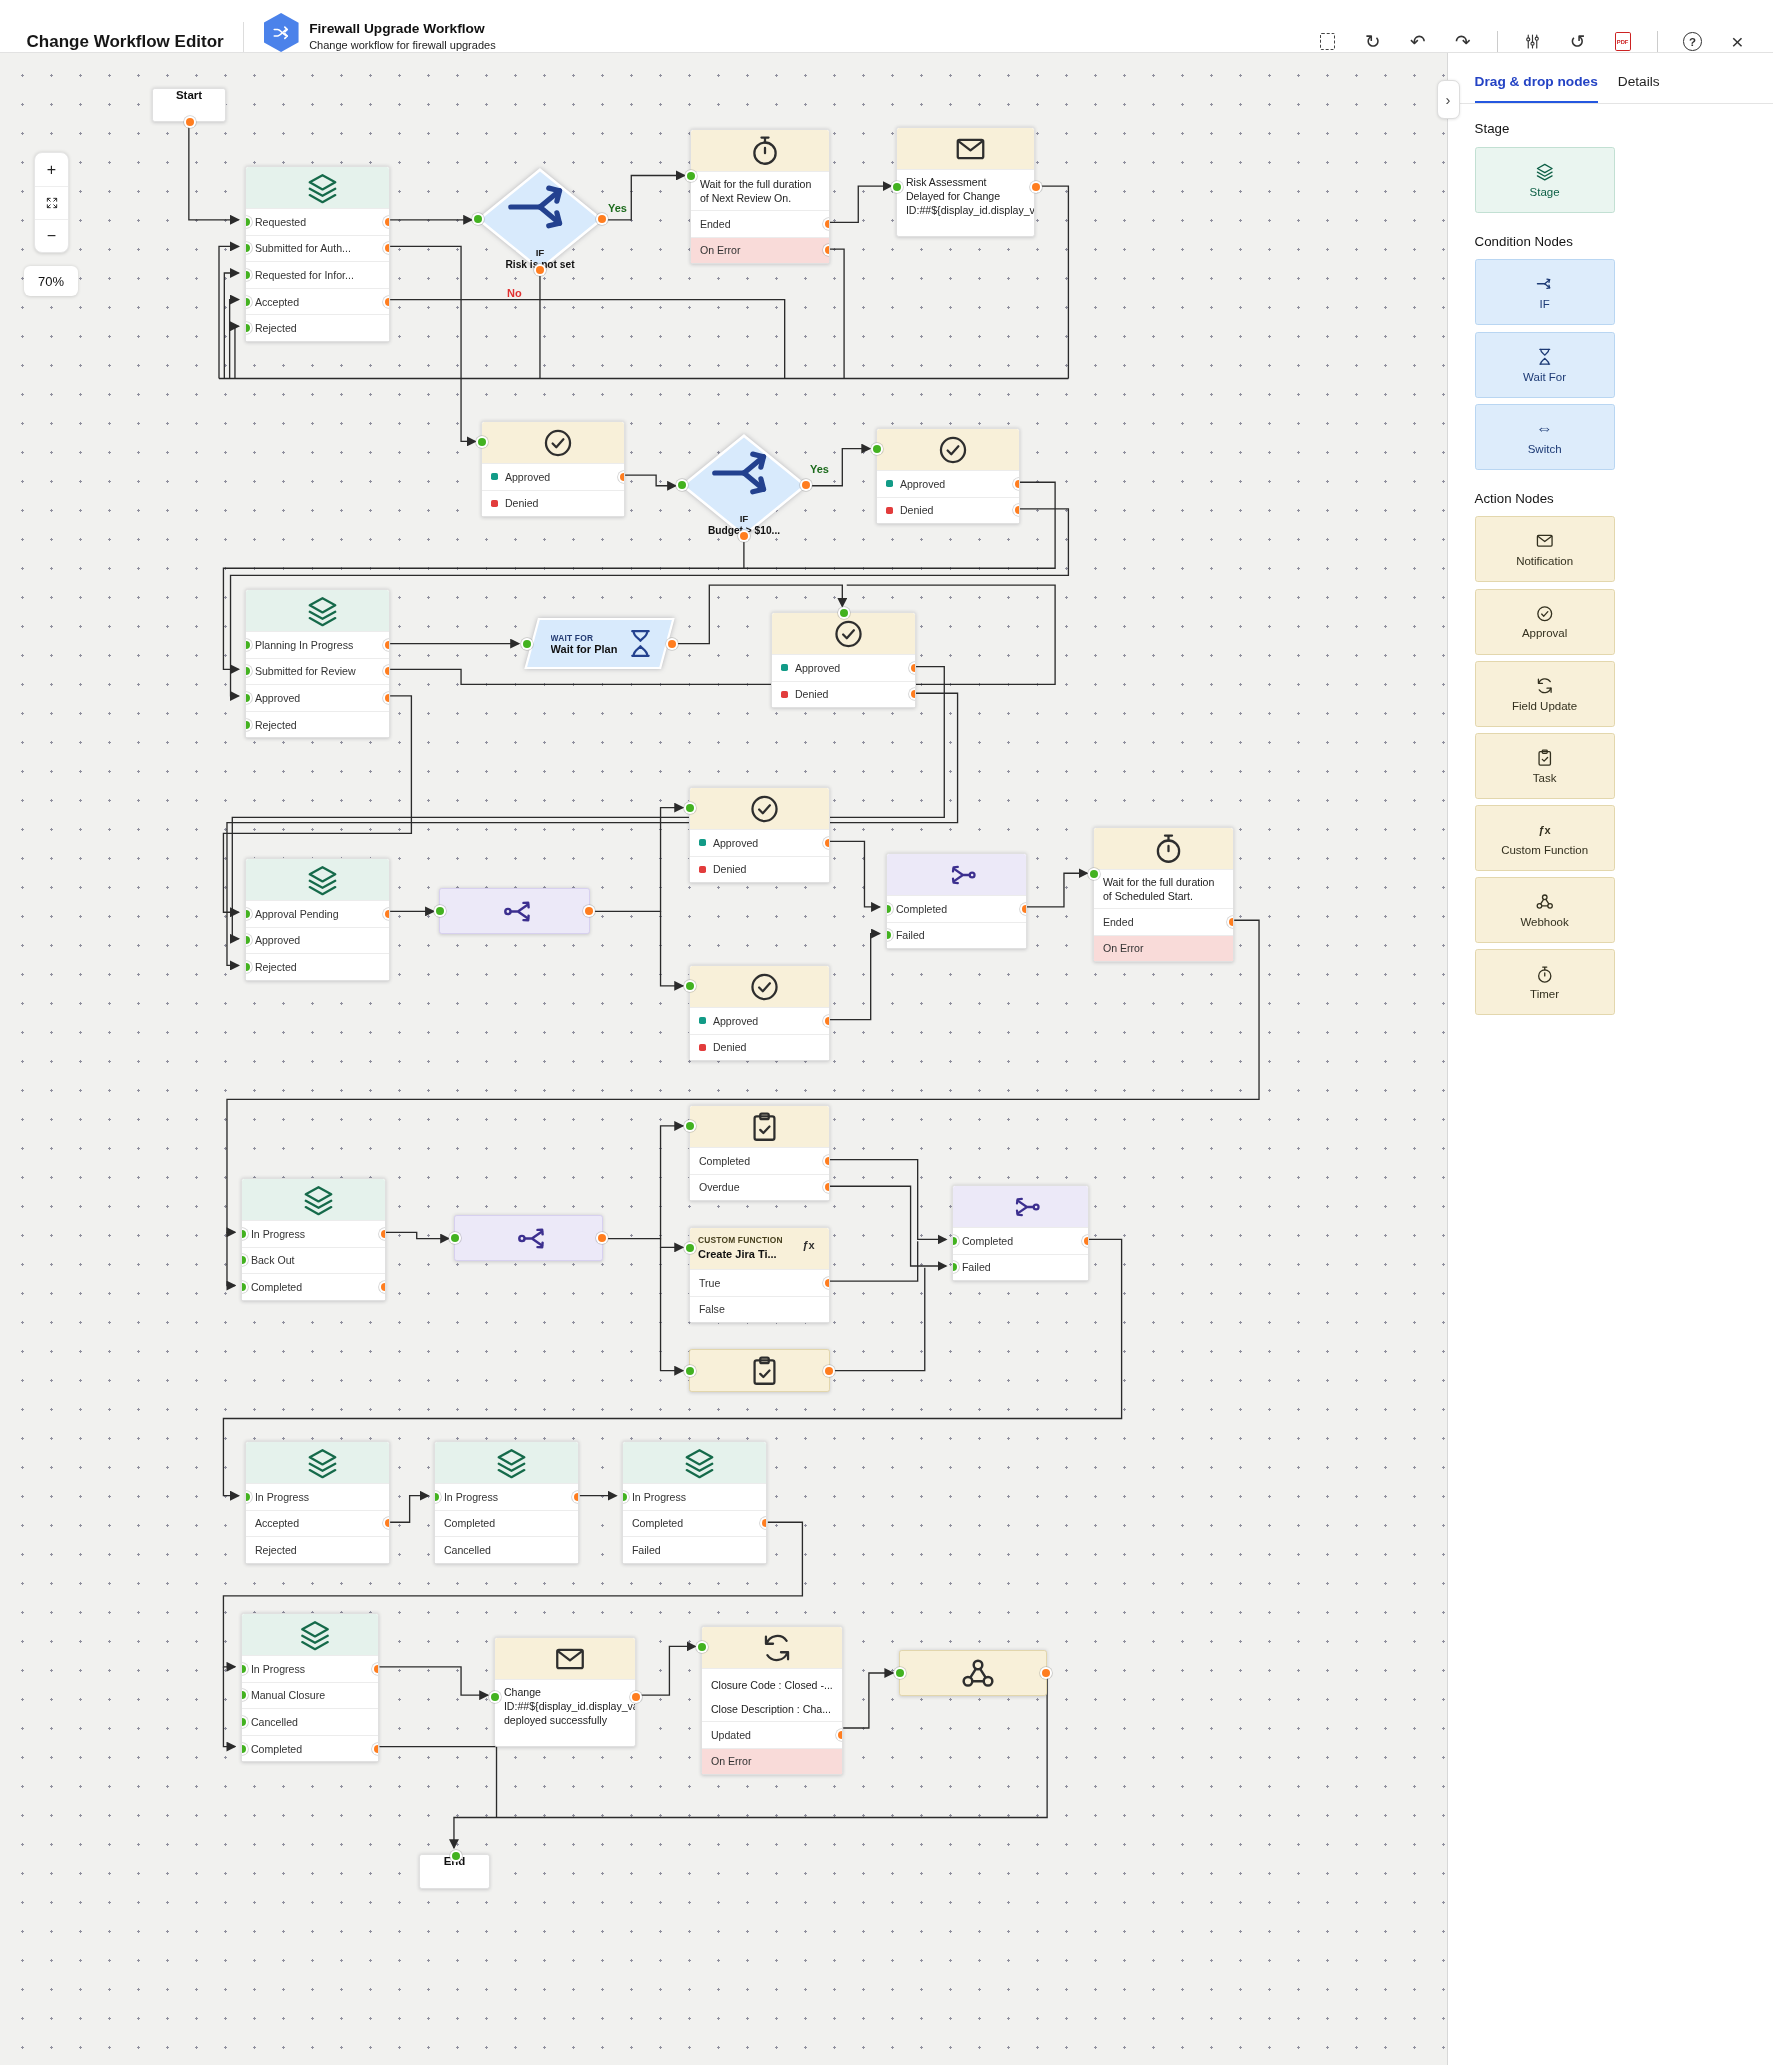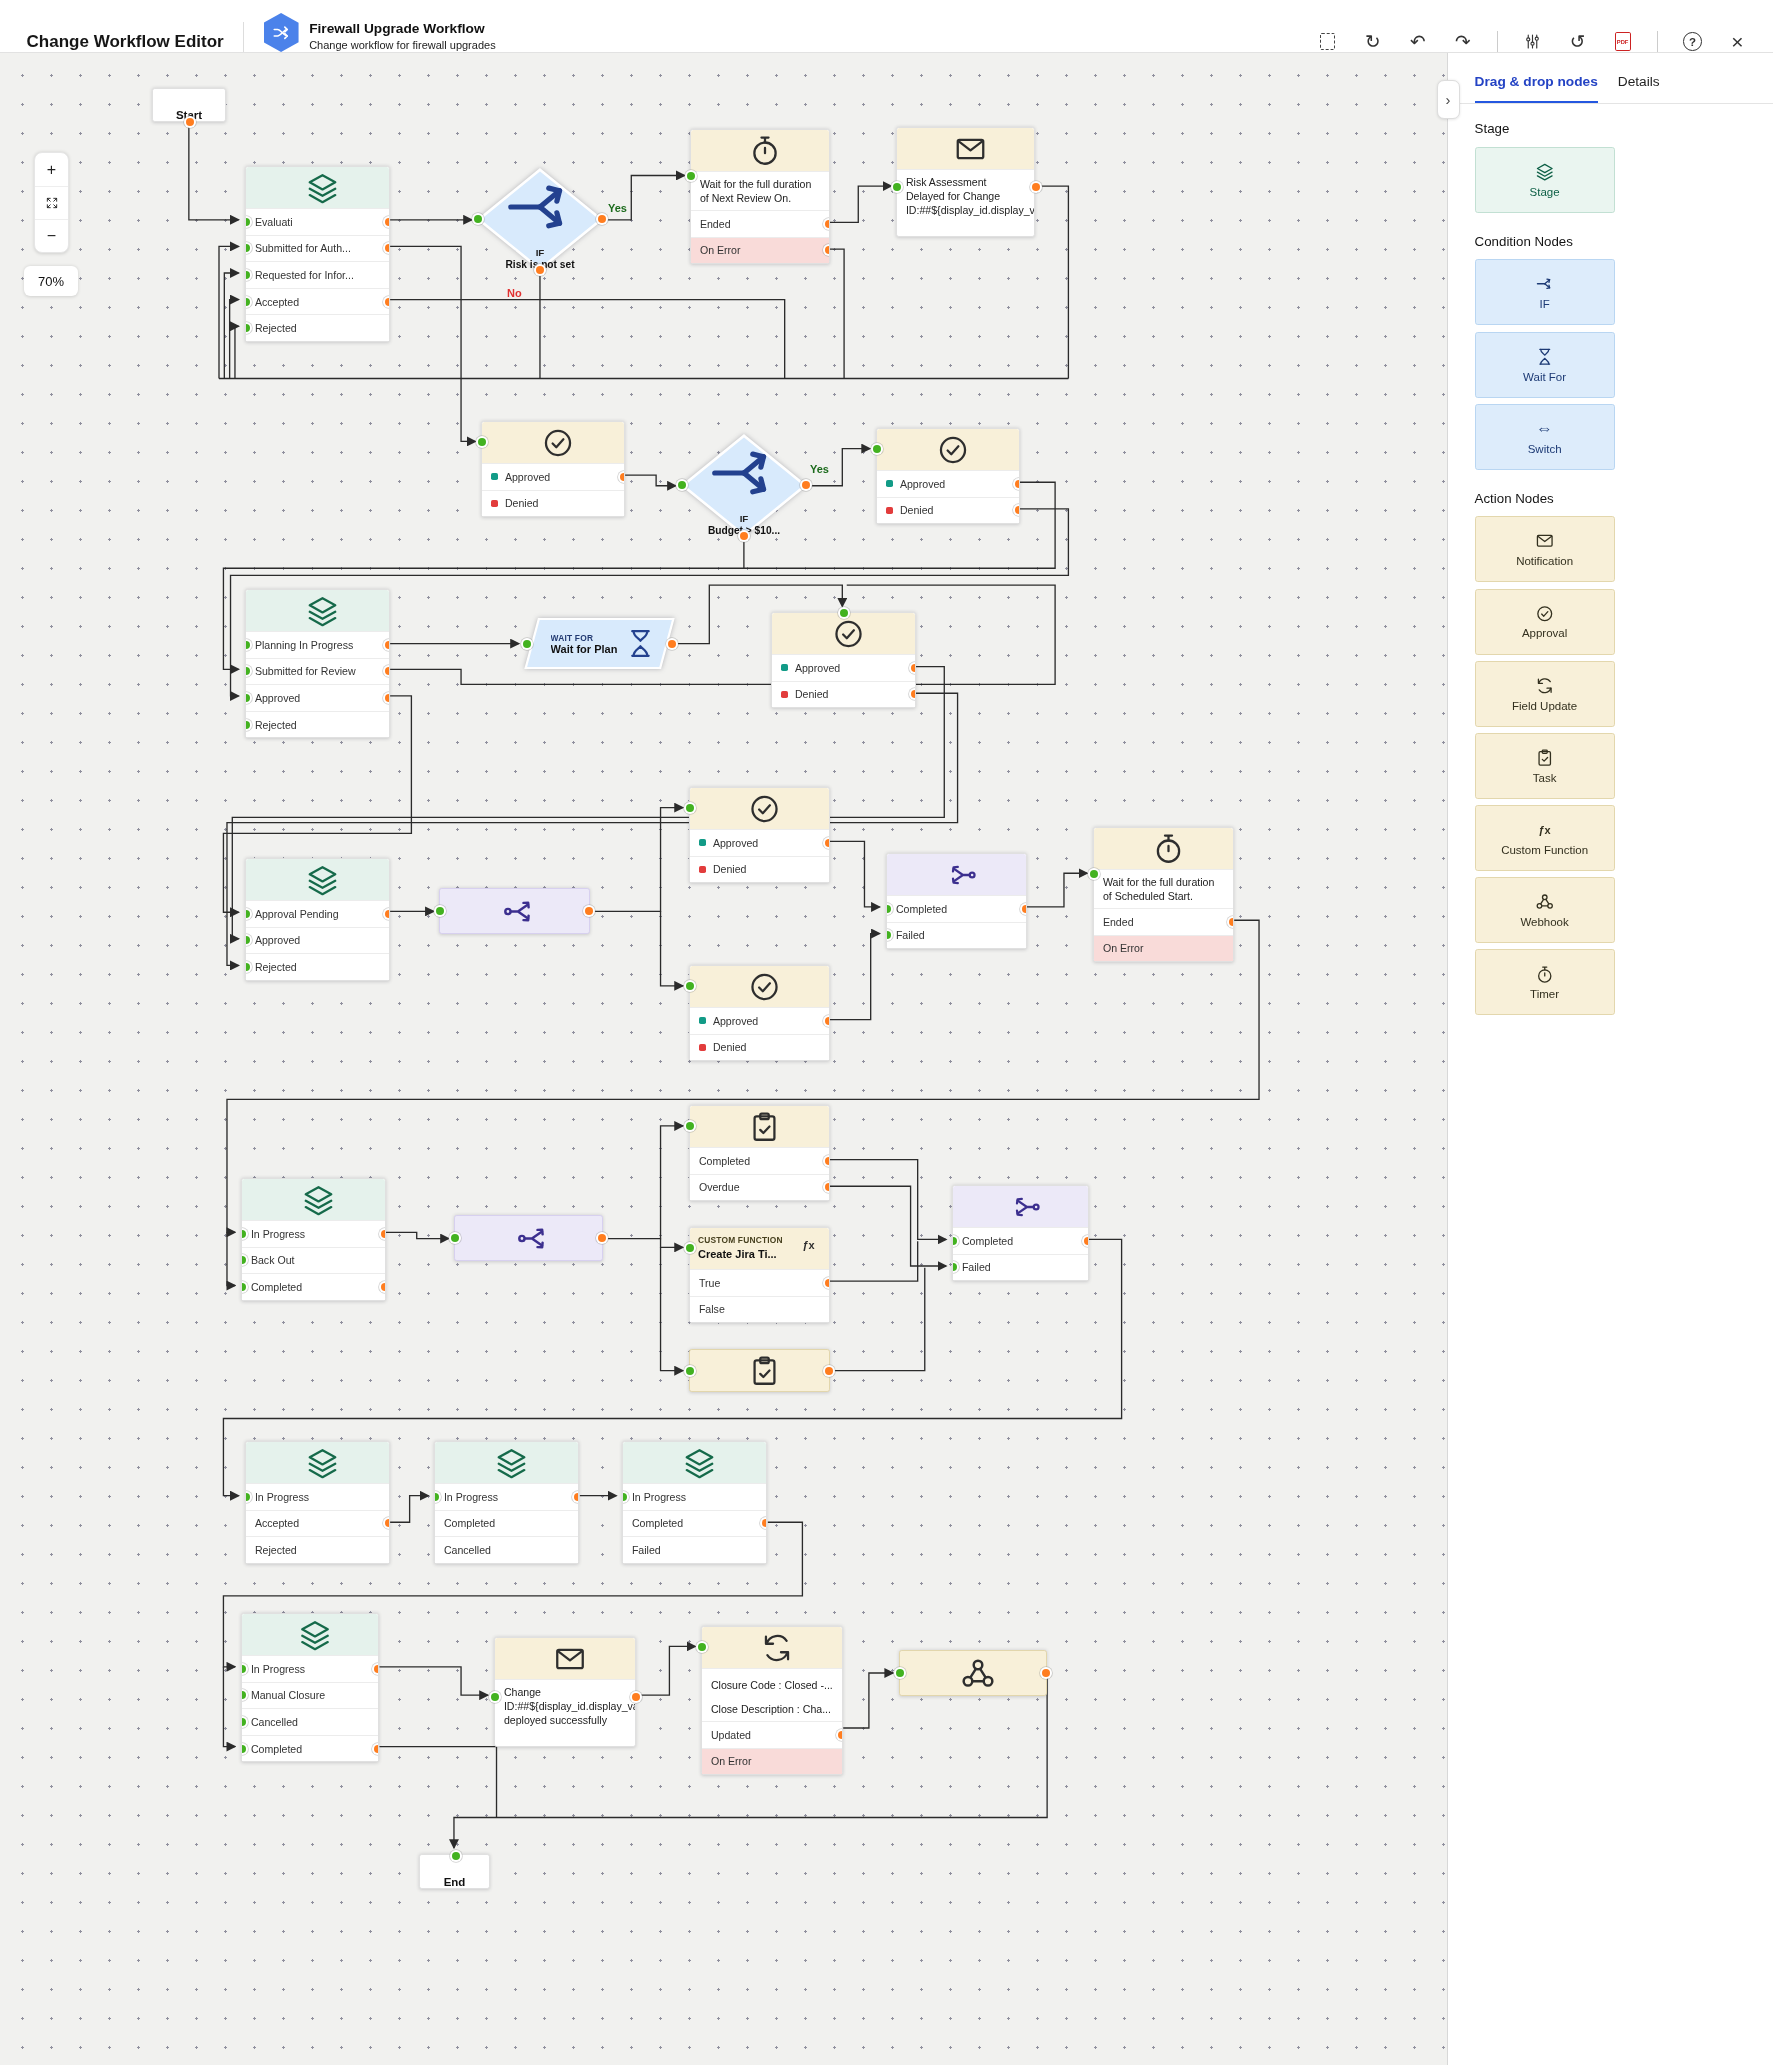--- a/index.html
+++ b/index.html
@@ -42,21 +42,21 @@
 .node.compact.branch{background:#ece9f8;border-color:#d7d0ef}
 .nrow{height:26.6px;display:flex;align-items:center;padding:0 8.9px;border-top:0.9px solid #ececec;background:#fff;position:relative;white-space:nowrap;overflow:hidden}
 .nrow.error{background:#f9dbd9}
 .nbody{padding:5.3px 8.9px;line-height:14px;border-top:0.9px solid #ececec;font-size:10.6px;color:#222;overflow:hidden}
 .bline{height:24px;display:flex;align-items:center;padding:0 8.9px;font-size:10.6px;color:#222;white-space:nowrap;overflow:hidden}
 .blines{border-top:0.9px solid #ececec;padding-top:4px}
 .bullet{width:7px;height:7px;border-radius:1.8px;margin-right:7px;flex:none}
 .port{position:absolute;width:8px;height:8px;border-radius:50%;z-index:5;box-shadow:0 0 0 2px #fff,0 0 0 2.8px rgba(120,120,120,.35)}
 .port.in{background:var(--pin)}
 .port.out{background:var(--pout)}
-.terminal{display:flex;align-items:flex-end;justify-content:center;font-weight:bold;font-size:11.5px;color:#111}
+.terminal{display:flex;align-items:flex-start;justify-content:center;font-weight:bold;font-size:11.5px;color:#111}
 .diamond,.waitfor{background:transparent!important;border:none!important;box-shadow:none!important}
 .dshape{position:absolute;left:0;top:0;filter:drop-shadow(0 0.9px 2.7px rgba(40,40,55,.3))}
 .dcontent{position:absolute;inset:0;display:flex;flex-direction:column;align-items:center;justify-content:center;text-align:center;gap:0.9px;z-index:2}
 .dicon{width:17.7px;height:17.7px;color:#23418f}
 .dif{font-weight:bold;font-size:9.8px;color:#222}
 .dtitle{font-weight:bold;font-size:10.2px;color:#111;max-width:112px;line-height:1.2}
 .wcontent{position:absolute;inset:0;display:flex;align-items:center;padding:0 17.7px 0 26.6px;gap:7px;z-index:2}
 .wicon{width:17.7px;height:17.7px;color:#23418f;margin-left:auto}
 
 .zoomstack{position:absolute;left:34px;top:99px;width:35px;background:#fff;border:0.9px solid #e6e6e6;border-radius:8px;box-shadow:0 0.9px 3.5px rgba(0,0,0,.14);display:flex;flex-direction:column;z-index:6;overflow:hidden}
@@ -207,21 +207,21 @@
               <div class="ntype">STAGE 1</div>
               <div class="ntitle">Submission</div>
             </div>
             <svg viewBox="0 0 24 24" class="lineic nicon">
               <path d="M12 3 3 8l9 5 9-5-9-5z"></path>
               <path d="M3 12.5l9 5 9-5"></path>
               <path d="M3 17l9 5 9-5"></path>
             </svg>
           </div>
           <div class="nrow">
-            <span>Evaluati</span>
+            <span>Requested</span>
             <div class="port in" style="left: -4.4px; top: 50%; margin-top: -4px;"></div>
             <div class="port out" style="right: -4.4px; top: 50%; margin-top: -4px;"></div>
           </div>
           <div class="nrow">
             <span>Submitted for Auth...</span>
             <div class="port in" style="left: -4.4px; top: 50%; margin-top: -4px;"></div>
             <div class="port out" style="right: -4.4px; top: 50%; margin-top: -4px;"></div>
           </div>
           <div class="nrow">
             <span>Requested for Infor...</span>

